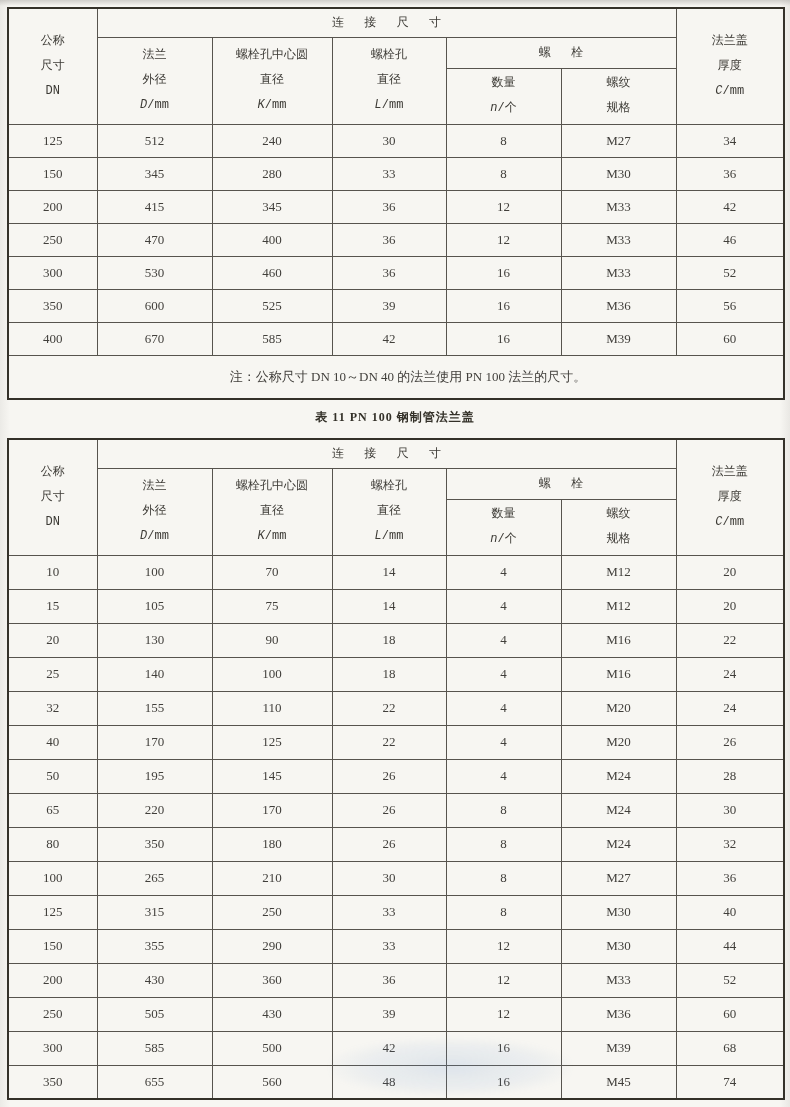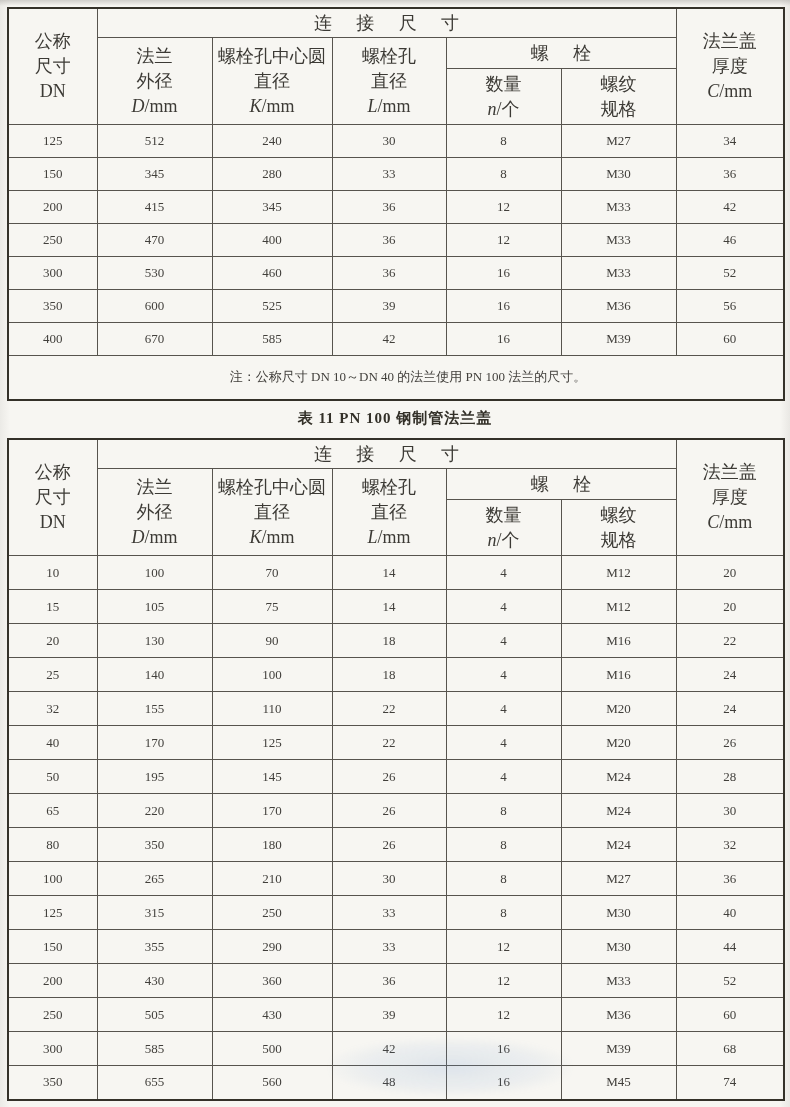--- a/index.html
+++ b/index.html
@@ -30,25 +30,26 @@
   table.flange#t1 { top: 7px; }
   table.flange#t2 { top: 438px; }
 
   table.flange, table.flange th, table.flange td {
     border: 1px solid #57544e;
   }
   table.flange { border: 2px solid #343129; }
 
   table.flange th {
     font-weight: normal;
-    font-size: 18px;
+    font-size: 12px;
     color: #3c3a35;
     text-align: center;
     vertical-align: middle;
-    padding: 2px 4px;
+    padding: 2px 16px;
+    font-family: Liberation Mono, monospace;
   }
   .th-line { line-height: 25px; }
   .group-label { letter-spacing: 0.55em; text-indent: 0.55em; }
 
   tr.hrow1 { height: 29px; }
   tr.hrow2 { height: 31px; margin-left: 23px; }
   tr.hrow3 { height: 56px; }
 
   table.flange td {
     text-align: center;
@@ -68,21 +69,21 @@
   }
 
   .var { font-style: italic; }
 
   .table-caption {
     position: absolute;
     top: 409px;
     left: 0;
     width: 100%;
     text-align: center;
-    font-size: 15px;
+    font-size: 12px;
     font-weight: bold;
     color: #333028;
     letter-spacing: 1px;
   }
 
   .scan-watermark {
     position: absolute;
     left: 330px;
     top: 1038px;
     width: 240px;

